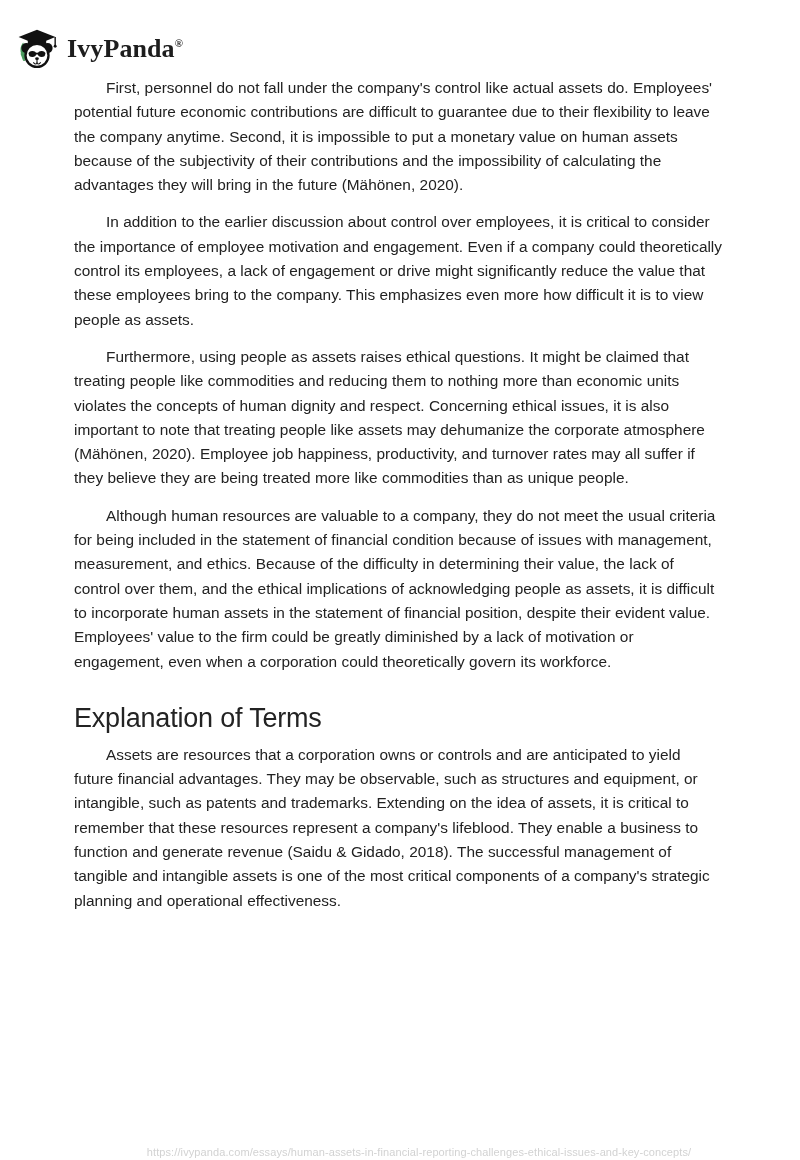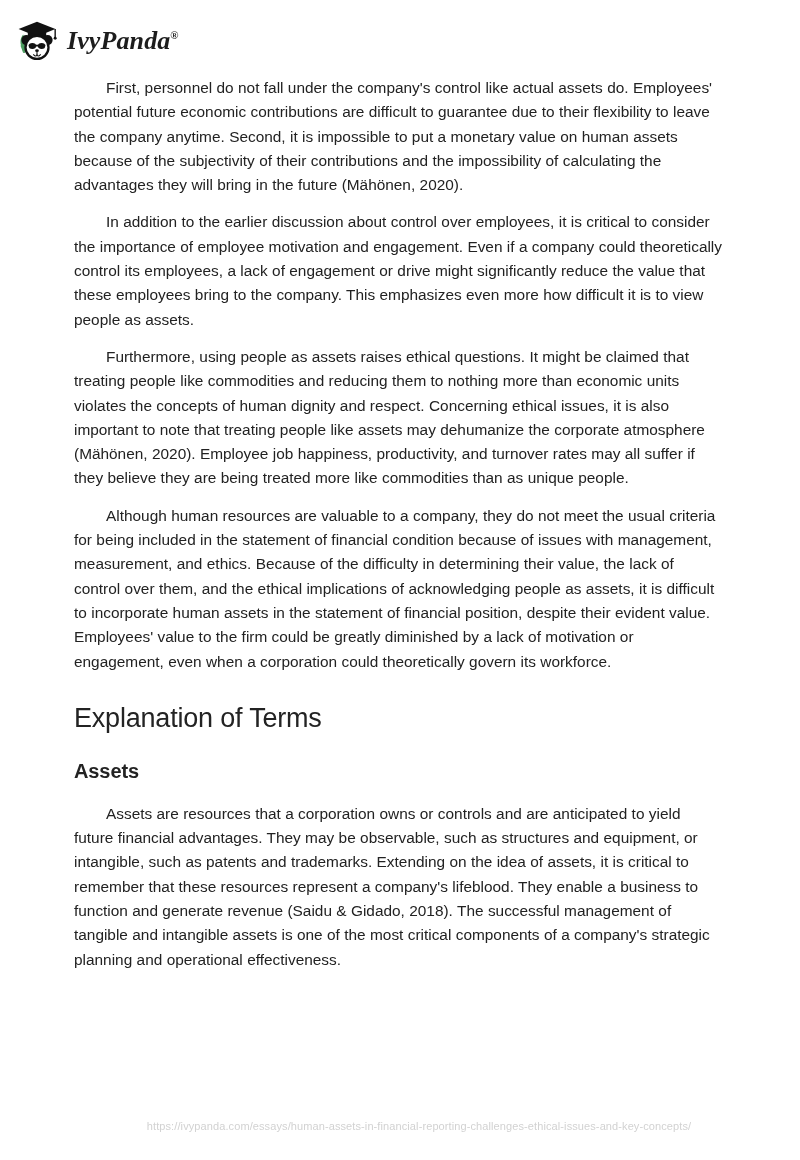--- a/index.html
+++ b/index.html
@@ -13,26 +13,25 @@
     font-family: "Liberation Sans", sans-serif;
     color: #222222;
     position: relative;
     overflow: hidden;
     -webkit-font-smoothing: antialiased;
   }
 
   
   .page-header {
     position: absolute;
-    top: 8px;
+    top: 16px;
     left: 0;
     width: 684px;
     height: 62px;
     box-sizing: border-box;
-    font-style: italic;
   }
   .brand {
     position: absolute;
     left: 14px;
     top: 10px;
     display: flex;
     align-items: center;
     gap: 7px;
     text-decoration: none;
   }
@@ -104,21 +103,21 @@
     line-height: 26px;
     font-weight: bold;
     color: #232323;
     letter-spacing: -0.1px;
   }
 
   
   .page-footer {
     position: absolute;
     left: 0;
-    bottom: 26px;
+    bottom: 0;
     width: 800px;
     text-align: center;
     padding-left: 38px;
     box-sizing: border-box;
   }
   .footer-url {
     font-size: 11px;
     color: #d2d2d2;
     text-decoration: none;
     letter-spacing: 0.1px;
@@ -172,20 +171,19 @@
 
 <div class="article">
 
   <p>First, personnel do not fall under the company's control like actual assets do. Employees' potential future economic contributions are difficult to guarantee due to their flexibility to leave the company anytime. Second, it is impossible to put a monetary value on human assets because of the subjectivity of their contributions and the impossibility of calculating the advantages they will bring in the future (Mähönen, 2020).</p>
   <p>In addition to the earlier discussion about control over employees, it is critical to consider the importance of employee motivation and engagement. Even if a company could theoretically control its employees, a lack of engagement or drive might significantly reduce the value that these employees bring to the company. This emphasizes even more how difficult it is to view people as assets.</p>
   <p>Furthermore, using people as assets raises ethical questions. It might be claimed that treating people like commodities and reducing them to nothing more than economic units violates the concepts of human dignity and respect. Concerning ethical issues, it is also important to note that treating people like assets may dehumanize the corporate atmosphere (Mähönen, 2020). Employee job happiness, productivity, and turnover rates may all suffer if they believe they are being treated more like commodities than as unique people.</p>
   <p>Although human resources are valuable to a company, they do not meet the usual criteria for being included in the statement of financial condition because of issues with management, measurement, and ethics. Because of the difficulty in determining their value, the lack of control over them, and the ethical implications of acknowledging people as assets, it is difficult to incorporate human assets in the statement of financial position, despite their evident value. Employees' value to the firm could be greatly diminished by a lack of motivation or engagement, even when a corporation could theoretically govern its workforce.</p>
 
   <h2 class="section-title">Explanation of Terms</h2>
 
-  <h3 class="sub-title">Assets</h3>
 
   <p>Assets are resources that a corporation owns or controls and are anticipated to yield future financial advantages. They may be observable, such as structures and equipment, or intangible, such as patents and trademarks. Extending on the idea of assets, it is critical to remember that these resources represent a company's lifeblood. They enable a business to function and generate revenue (Saidu &amp; Gidado, 2018). The successful management of tangible and intangible assets is one of the most critical components of a company's strategic planning and operational effectiveness.</p>
 </div>
 
 <div class="page-footer">
   <a class="footer-url" href="#">https://ivypanda.com/essays/human-assets-in-financial-reporting-challenges-ethical-issues-and-key-concepts/</a>
 </div>
 
 </body></html>

